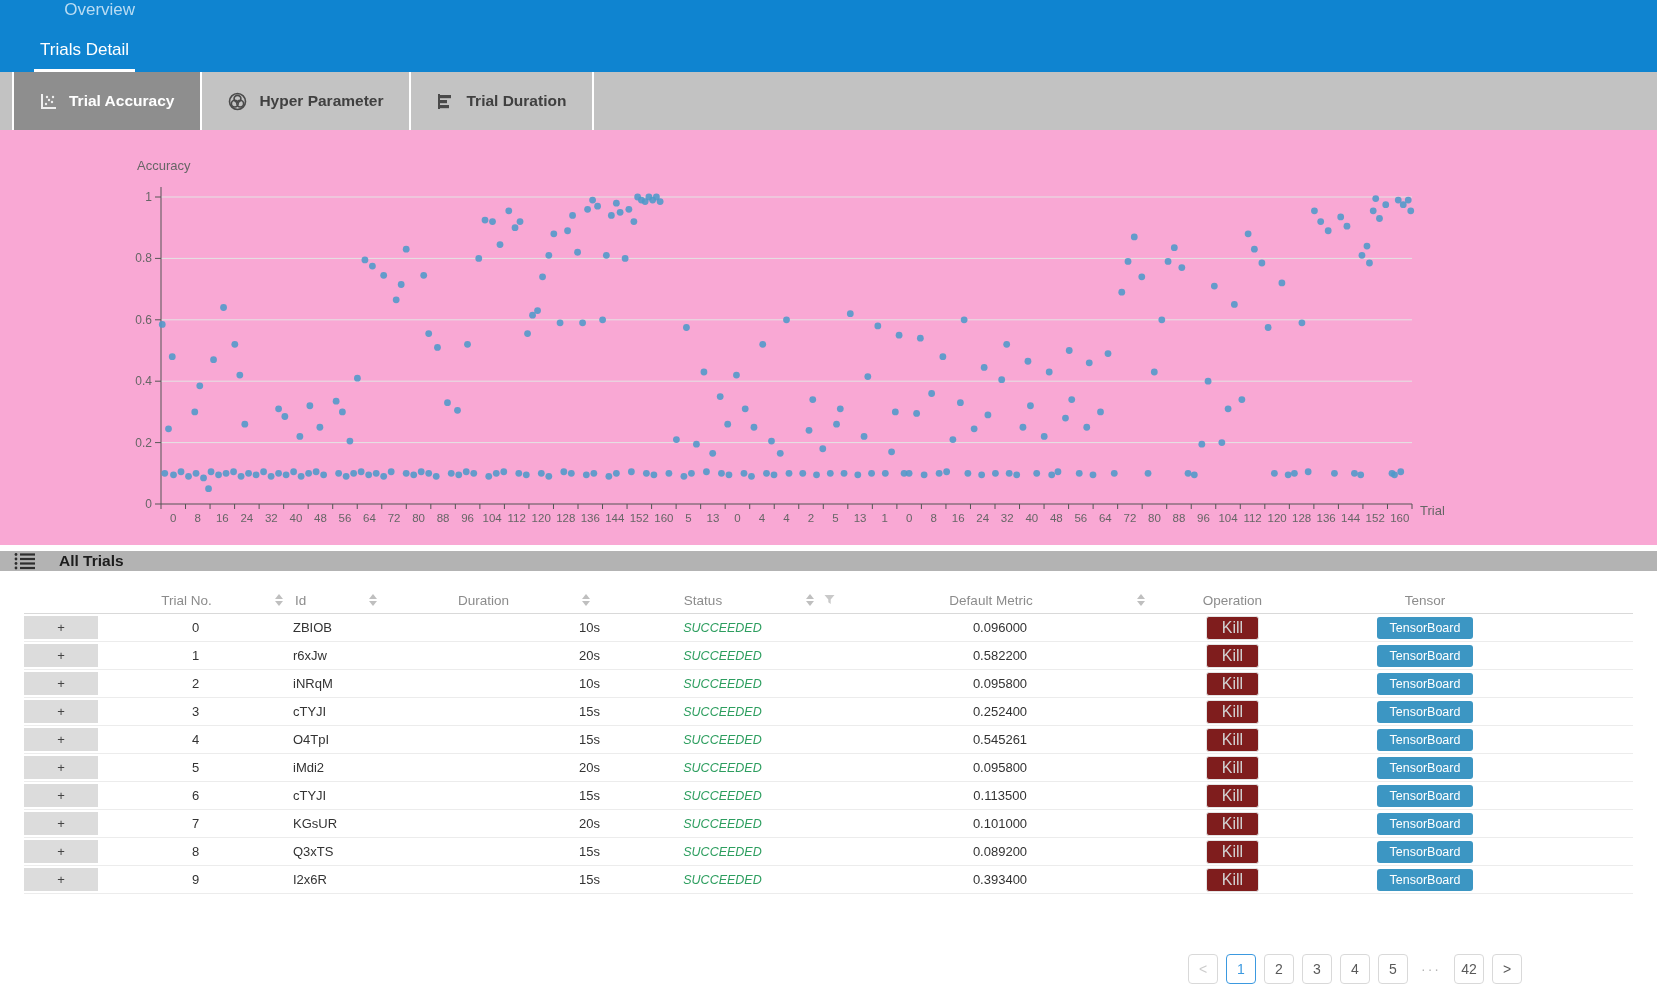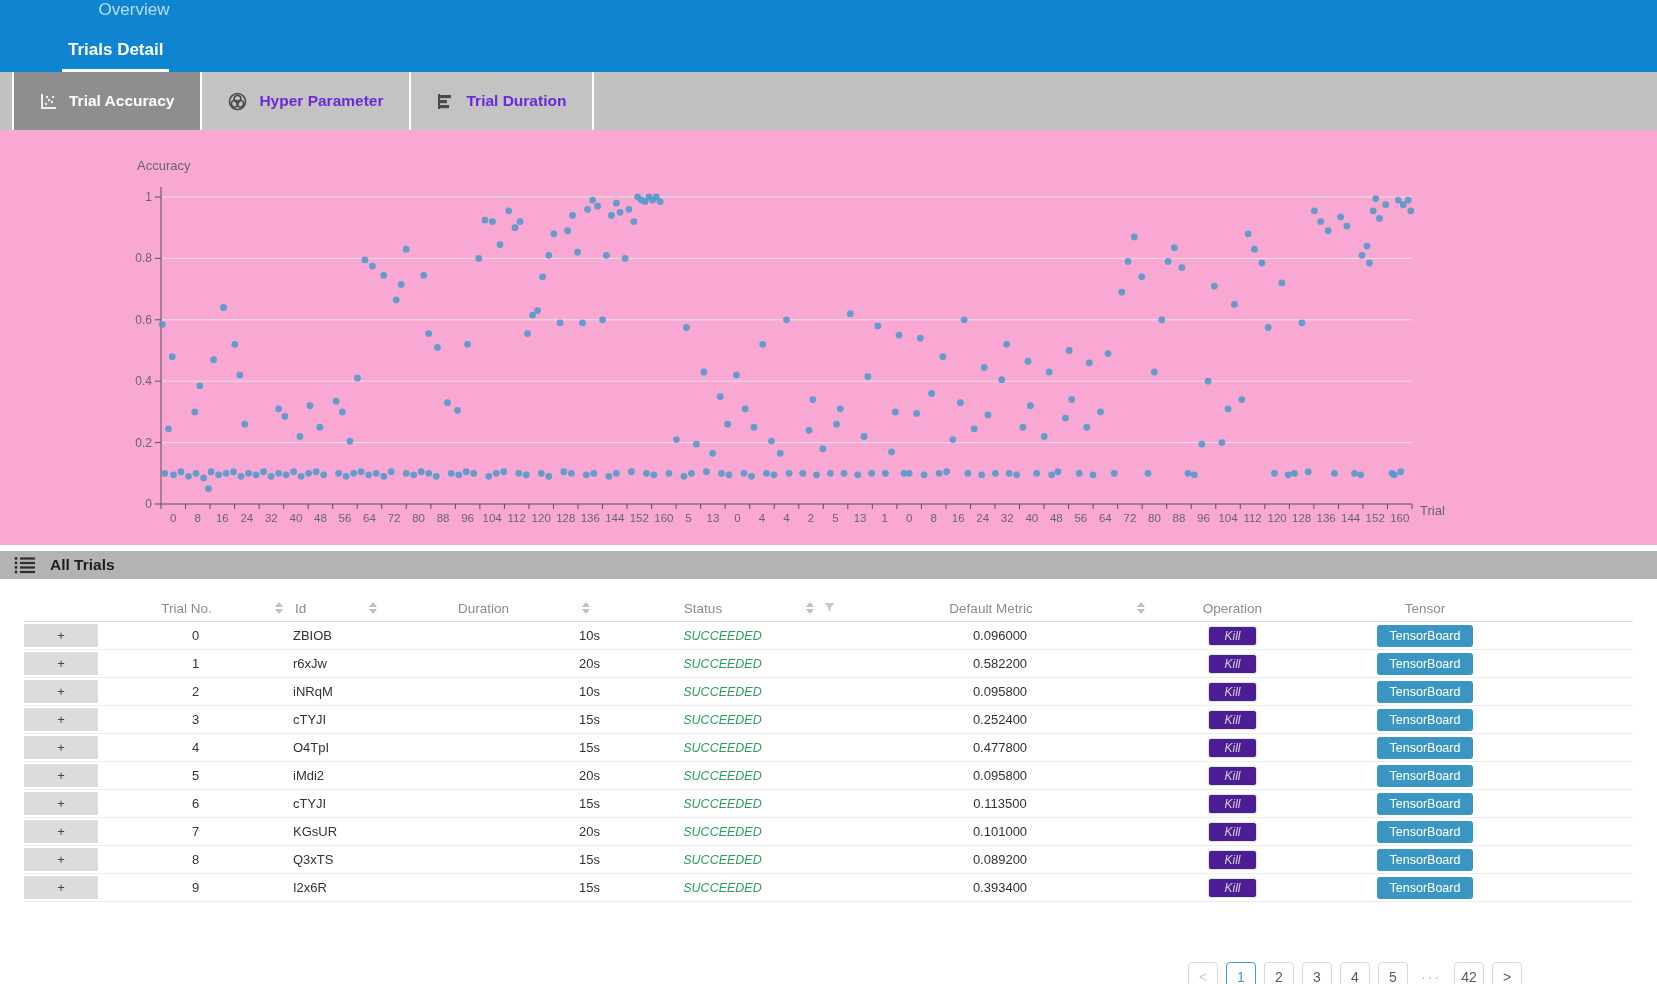--- a/index.html
+++ b/index.html
@@ -6,32 +6,32 @@
     font-family:"Liberation Sans", sans-serif;-webkit-font-smoothing:antialiased;}
   
   .topbar{height:72px;background:#0f84d0;display:flex;align-items:center;}
   .brand{width:210px;margin-left:30px;display:flex;flex-direction:column;align-items:center;}
   .brand svg{display:block;}
   .brand-text{color:#fff;font-size:12.5px;font-weight:bold;margin-top:2px;white-space:nowrap;}
   .topnav{display:flex;align-items:flex-end;height:100%;margin-left:10px;flex-direction:column;}
   .topnav-item{font-size:17px;color:#b9dcf3;padding:0 24px;cursor:pointer;height:100%;
     display:flex;align-items:center;}
   .topnav-item.active{color:#fff;flex-direction:column;justify-content:center;}
-  .topnav-item.active .nav-label{border-bottom:3px solid #fff;padding:20px 6px 9px 6px;font-weight:bold;margin-left:28px;}
+  .topnav-item.active .nav-label{border-bottom:3px solid #fff;padding:20px 6px 9px 6px;font-weight:normal;}
   
   .subtabs{height:58px;background:#c2c2c2;display:flex;align-items:stretch;}
   .subtab{display:flex;align-items:center;gap:12px;padding:0 26px;background:#c3c3c3;
-    border-right:2px solid #fff;color:#6d28d9;font-size:15.5px;font-weight:bold;cursor:pointer;}
+    border-right:2px solid #fff;color:#404040;font-size:15.5px;font-weight:bold;cursor:pointer;}
   .subtab:first-child{margin-left:12px;border-left:2px solid #fff;}
   .subtab.active{background:#8e8e8e;color:#fff;}
   .subtab .ticon{display:flex;align-items:center;}
   
   .chart-wrap{height:415px;position:relative;background:#f9a8d4;}
   
-  .section-bar{height:28px;background:#b3b3b3;margin-top:6px;display:flex;align-items:center;}
+  .section-bar{height:20px;background:#b3b3b3;margin-top:6px;display:flex;align-items:center;gap:9px;}
   .section-bar .ticon{margin-left:14px;display:flex;align-items:center;}
   .section-title{margin-left:14px;font-size:15.5px;font-weight:bold;color:#1d1d1d;}
   
   .tbl{margin:16px 24px 16px 24px;border-collapse:collapse;table-layout:fixed;width:1609px;font-size:13px;color:#333;}
   .tbl th{font-weight:normal;color:#8c8c8c;font-size:13.5px;height:26px;border-bottom:1px solid #d9d9d9;padding:0;}
   .tbl td{height:27px;padding:0;border-bottom:1px solid #ececec;background:#fff;}
   .hcell{display:flex;align-items:center;width:100%;}
   .hcell .lbl{white-space:nowrap;}
   .hc-center .lbl{margin:0 auto;}
   .hc-left{padding-left:2px;}
@@ -43,22 +43,22 @@
   .sorter .dn{border-top:5px solid #bfbfbf;}
   .td-expand{background:#fff;}
   .plusbox{background:#dcdcdc;height:23px;margin:0;display:flex;align-items:center;justify-content:center;
     color:#444;font-size:13px;cursor:pointer;}
   .td-no{text-align:center;}
   .td-id{text-align:left;padding-left:2px;}
   .td-dur{text-align:right;padding-right:24px;}
   .td-status{text-align:center;font-size:12.5px;font-style:italic;}
   .td-metric{text-align:center;}
   .td-op,.td-tensor{text-align:center;}
-  .kill-btn{display:inline-block;border:1px solid #e5e5e5;background:#4c1d95;color:#d2d2d2;
-    font-size:12px;border-radius:3px;padding:2px 15px;cursor:not-allowed;font-style:italic;}
+  .kill-btn{display:inline-block;border:1px solid #e5e5e5;background:#7f1d1d;color:#d2d2d2;
+    font-size:16px;border-radius:3px;padding:2px 15px;cursor:not-allowed;}
   .tb-btn{display:inline-block;background:#3c96c3;color:#fff;font-size:12.5px;border:none;
     border-radius:3px;padding:4px 13px;cursor:pointer;}
   
   .pager{display:flex;justify-content:flex-end;align-items:center;gap:8px;margin:60px 135px 0 0;}
   .pg{min-width:30px;height:30px;box-sizing:border-box;border:1px solid #d9d9d9;border-radius:4px;
     background:#fff;color:#595959;font-size:14px;display:flex;align-items:center;justify-content:center;cursor:pointer;}
   .pg.disabled{color:#cccccc;cursor:default;}
   .pg.active{border-color:#3b99e0;color:#3b99e0;}
   .pg.dots{border:none;color:#b5b5b5;letter-spacing:2px;cursor:default;}
 </style>
@@ -665,21 +665,21 @@
         <td class=""></td>
       </tr>
       <tr>
         <td class="td-expand">
           <div class="plusbox">+</div>
         </td>
         <td class="td-no">4</td>
         <td class="td-id">O4TpI</td>
         <td class="td-dur">15s</td>
         <td class="td-status" style="color: rgb(45, 158, 95);">SUCCEEDED</td>
-        <td class="td-metric">0.477800</td>
+        <td class="td-metric">0.545261</td>
         <td class="td-op"><span class="kill-btn">Kill</span></td>
         <td class="td-tensor"><span class="tb-btn">TensorBoard</span></td>
         <td class=""></td>
       </tr>
       <tr>
         <td class="td-expand">
           <div class="plusbox">+</div>
         </td>
         <td class="td-no">5</td>
         <td class="td-id">iMdi2</td>

